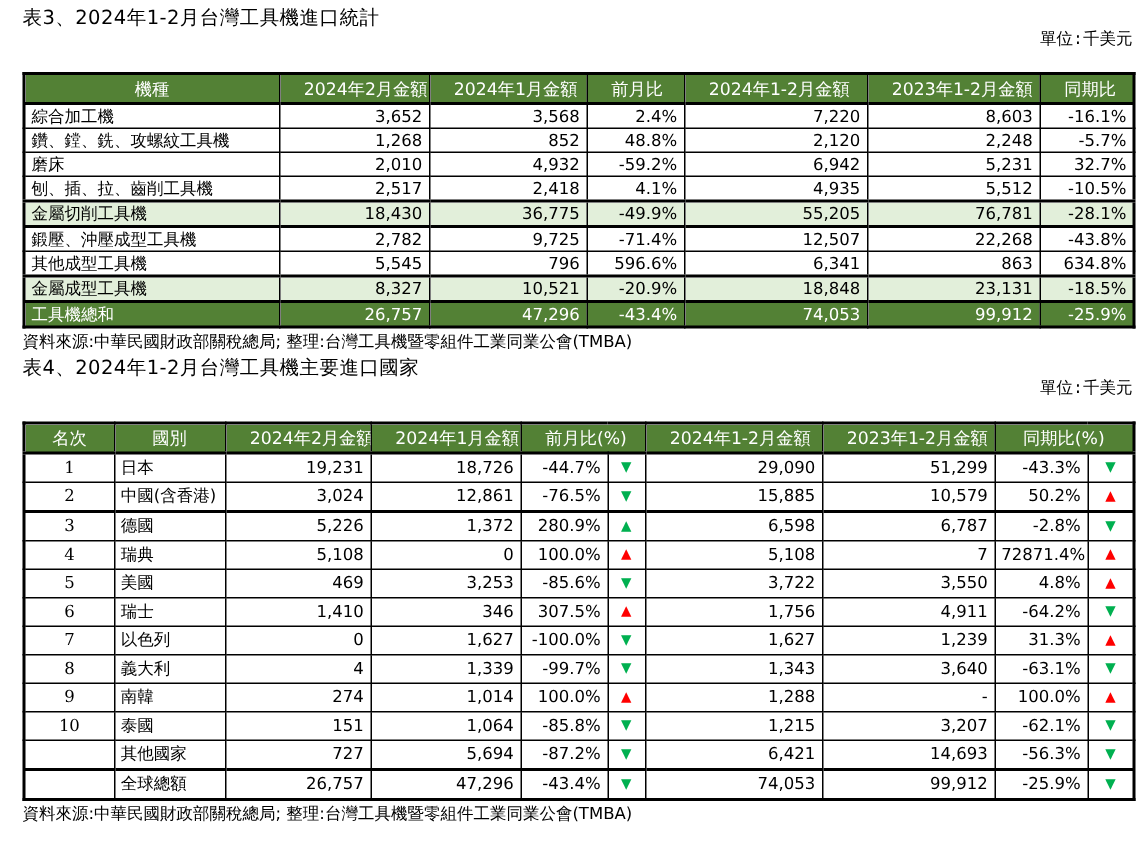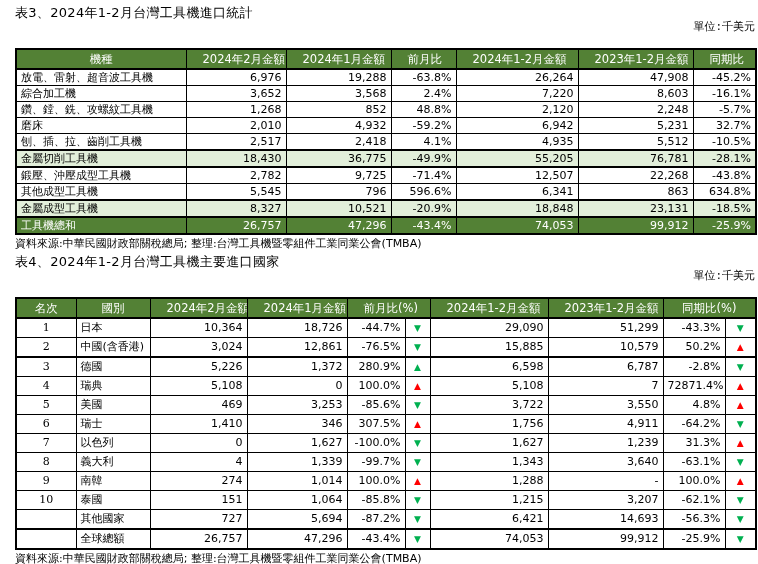--- a/index.html
+++ b/index.html
@@ -49,29 +49,20 @@
         <th>2024年2月金額</th>
         <th>2024年1月金額</th>
         <th>前月比</th>
         <th>2024年1-2月金額</th>
         <th>2023年1-2月金額</th>
         <th>同期比</th>
       </tr>
     </thead>
     <tbody id="t3body">
         <tr class="normal">
-          <td class="name">放電、雷射、超音波工具機</td>
-          <td class="num">6,976</td>
-          <td class="num">19,288</td>
-          <td class="num">-63.8%</td>
-          <td class="num">26,264</td>
-          <td class="num">47,908</td>
-          <td class="num">-45.2%</td>
-        </tr>
-        <tr class="normal">
           <td class="name">綜合加工機</td>
           <td class="num">3,652</td>
           <td class="num">3,568</td>
           <td class="num">2.4%</td>
           <td class="num">7,220</td>
           <td class="num">8,603</td>
           <td class="num">-16.1%</td>
         </tr>
         <tr class="normal">
           <td class="name">鑽、鏜、銑、攻螺紋工具機</td>
@@ -175,21 +166,21 @@
         <th colspan="2">前月比(%)</th>
         <th>2024年1-2月金額</th>
         <th>2023年1-2月金額</th>
         <th colspan="2">同期比(%)</th>
       </tr>
     </thead>
     <tbody id="t4body">
         <tr>
           <td class="rank">1</td>
           <td class="country">日本</td>
-          <td class="num">10,364</td>
+          <td class="num">19,231</td>
           <td class="num">18,726</td>
           <td class="pct">-44.7%</td>
           <td class="arrow"><span class="c-green">▼</span></td>
           <td class="num">29,090</td>
           <td class="num">51,299</td>
           <td class="pct">-43.3%</td>
           <td class="arrow"><span class="c-green">▼</span></td>
         </tr>
         <tr class="thick-bottom">
           <td class="rank">2</td>

